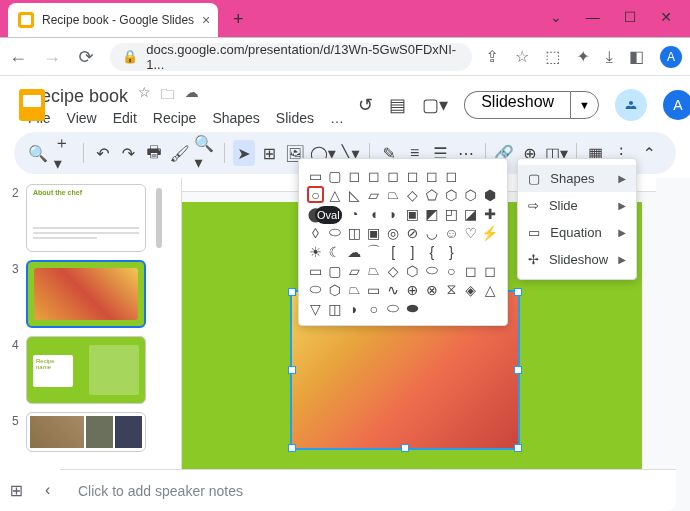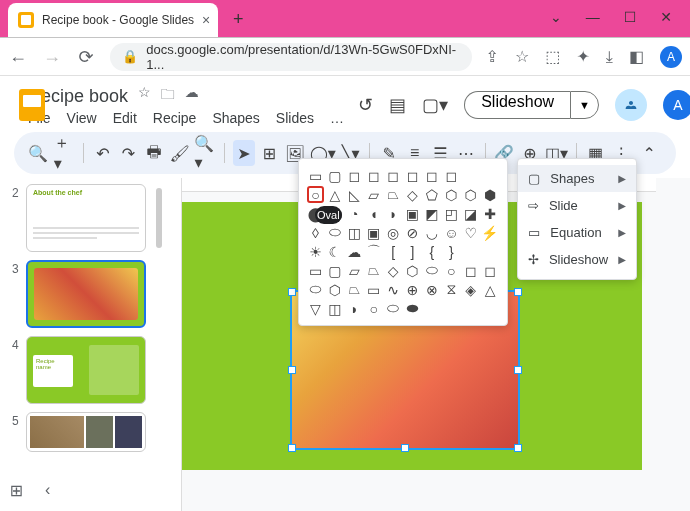--- a/index.html
+++ b/index.html
@@ -369,13 +369,14 @@
     <span>Slideshow</span>
     <span class="shape-arrow">▶</span>
   </div>
 </div>
 
 <div class="footer">
   <div class="grid-icon">
     <span>⊞</span>
     <span>‹</span>
   </div>
+  <div class="speaker-notes">Click to add speaker notes</div>
 </div>
 
 </body></html>

